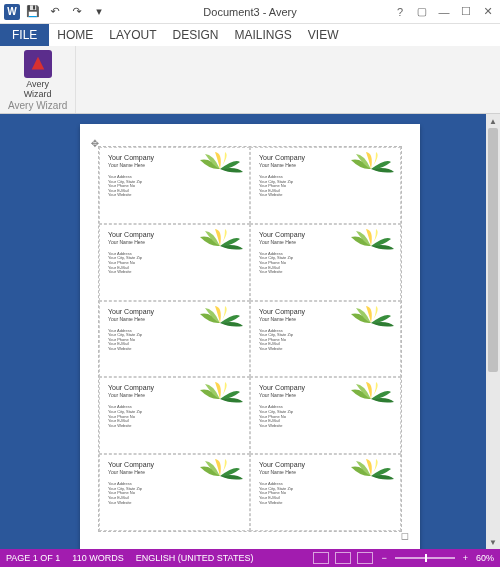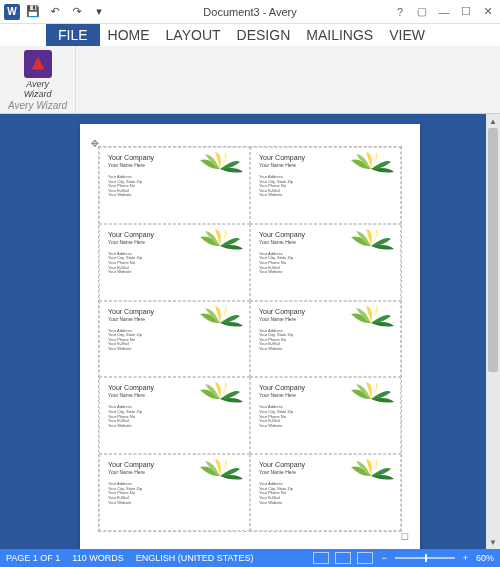--- a/index.html
+++ b/index.html
@@ -6,26 +6,26 @@
   body { width: 500px; height: 567px; background: #fff; overflow: hidden; position: relative; }
 
   .titlebar { height: 24px; background: #fff; display: flex; align-items: center; position: relative; border-bottom: 1px solid #e0e0e0; }
   .qat { display: flex; align-items: center; gap: 4px; padding-left: 4px; }
   .word-icon { width: 16px; height: 16px; background: #2b579a; color: #fff; font-size: 10px; font-weight: bold; display: flex; align-items: center; justify-content: center; border-radius: 2px; }
   .qat-btn { width: 18px; height: 18px; display: flex; align-items: center; justify-content: center; color: #444; font-size: 11px; cursor: pointer; }
   .title { position: absolute; left: 50%; transform: translateX(-50%); font-size: 11px; color: #444; }
   .win-ctrl { position: absolute; right: 2px; display: flex; gap: 2px; }
   .win-btn { width: 20px; height: 18px; display: flex; align-items: center; justify-content: center; color: #666; font-size: 11px; cursor: pointer; }
 
-  .ribbon-tabs { height: 22px; background: #fff; display: flex; align-items: stretch; font-size: 14px; margin-left: 46px; }
+  .ribbon-tabs { height: 22px; background: #fff; display: flex; align-items: stretch; font-size: 12px; }
   .tab { padding: 0 8px; display: flex; align-items: center; color: #444; cursor: pointer; white-space: nowrap; }
   .tab.file { background: #2b579a; color: #fff; padding: 0 12px; }
 
   .ribbon-content { height: 68px; background: #f3f3f3; border-bottom: 1px solid #d0d0d0; display: flex; }
-  .group { padding: 4px 8px 2px; display: flex; flex-direction: column; align-items: center; justify-content: space-between; border-right: 1px solid #e0e0e0; font-style: italic; }
+  .group { padding: 4px 8px 2px; display: flex; flex-direction: column; align-items: center; justify-content: space-between; border-right: 1px solid #e0e0e0; }
   .group-btn { display: flex; flex-direction: column; align-items: center; gap: 2px; cursor: pointer; }
   .avery-logo { width: 28px; height: 28px; background: #5b2d8c; border-radius: 3px; display: flex; align-items: center; justify-content: center; }
   .avery-logo svg { width: 18px; height: 18px; }
   .group-btn-label { font-size: 9px; color: #444; text-align: center; line-height: 1.1; }
   .group-label { font-size: 10px; color: #888; }
 
   .doc-area { position: absolute; top: 114px; bottom: 18px; left: 0; right: 0; background: #2b579a; overflow: hidden; display: flex; justify-content: center; padding-top: 10px; }
   .scrollbar-v { position: absolute; right: 0; top: 0; bottom: 0; width: 14px; background: #e8e8e8; }
   .scrollbar-v .track { position: absolute; top: 14px; bottom: 14px; left: 0; right: 0; }
   .scrollbar-v .thumb { position: absolute; left: 2px; right: 2px; top: 0; height: 60%; background: #c0c0c0; border-radius: 2px; }
@@ -36,21 +36,21 @@
   .anchor { position: absolute; width: 10px; height: 10px; font-size: 10px; color: #888; display:flex; align-items:center; justify-content:center;}
   .anchor.tl { top: 14px; left: 10px; }
   .anchor.br { bottom: 14px; right: 10px; }
   .label-grid { width: 100%; height: 100%; border: 1px dashed #bbb; display: grid; grid-template-columns: 1fr 1fr; grid-template-rows: repeat(5,1fr); }
   .card { border: 1px dashed #ccc; padding: 6px 6px 4px 8px; position: relative; overflow: hidden; }
   .card-company { font-size: 7px; color: #333; }
   .card-name { font-size: 5px; color: #444; margin-top: 1px; }
   .card-addr { font-size: 4px; color: #555; line-height: 1.15; margin-top: 7px; }
   .card-logo { position: absolute; right: 4px; top: 4px; width: 50px; height: 34px; }
 
-  .statusbar { position: absolute; bottom: 0; left: 0; right: 0; height: 18px; background: #3b82f6; color: #fff; font-size: 9px; display: flex; align-items: center; padding: 0 6px; }
+  .statusbar { position: absolute; bottom: 0; left: 0; right: 0; height: 18px; background: #a21caf; color: #fff; font-size: 9px; display: flex; align-items: center; padding: 0 6px; }
   .sb-item { margin-right: 12px; }
   .sb-right { margin-left: auto; display: flex; align-items: center; gap: 6px; }
   .view-btn { width: 16px; height: 12px; border: 1px solid rgba(255,255,255,0.6); cursor: pointer; }
   .zoom-slider { width: 60px; height: 2px; background: rgba(255,255,255,0.6); position: relative; }
   .zoom-slider::before { content:""; position:absolute; left:50%; top:-3px; width:2px; height:8px; background:#fff; }
   .zoom-btn { cursor: pointer; padding: 0 2px; }
 </style>
 </head>
 <body>
 

